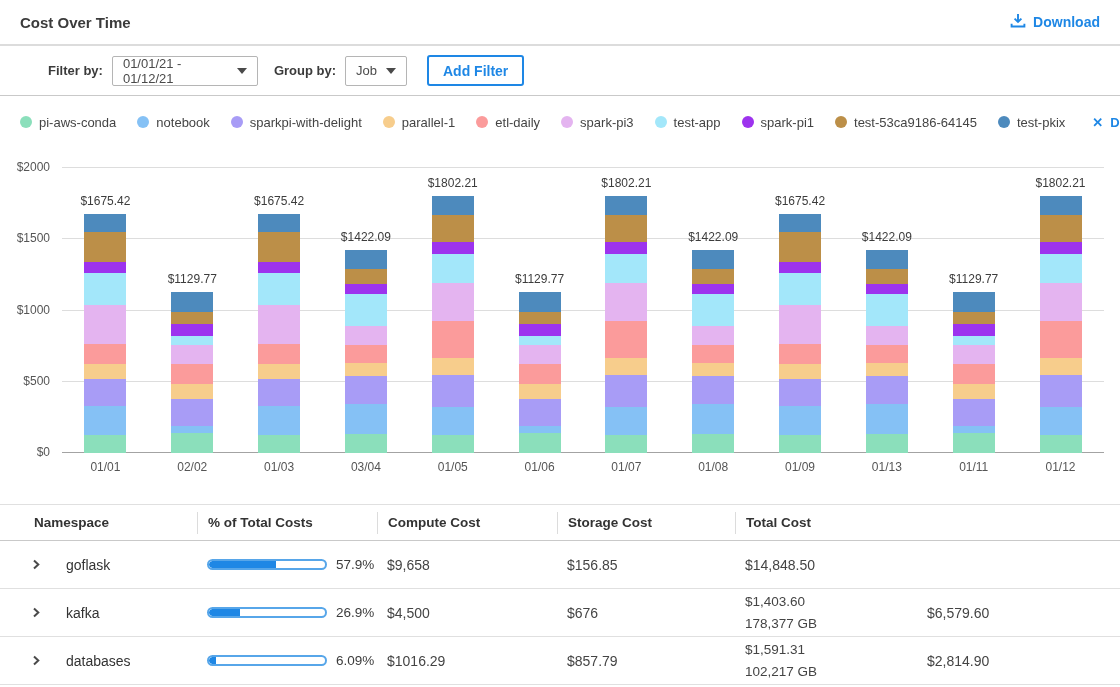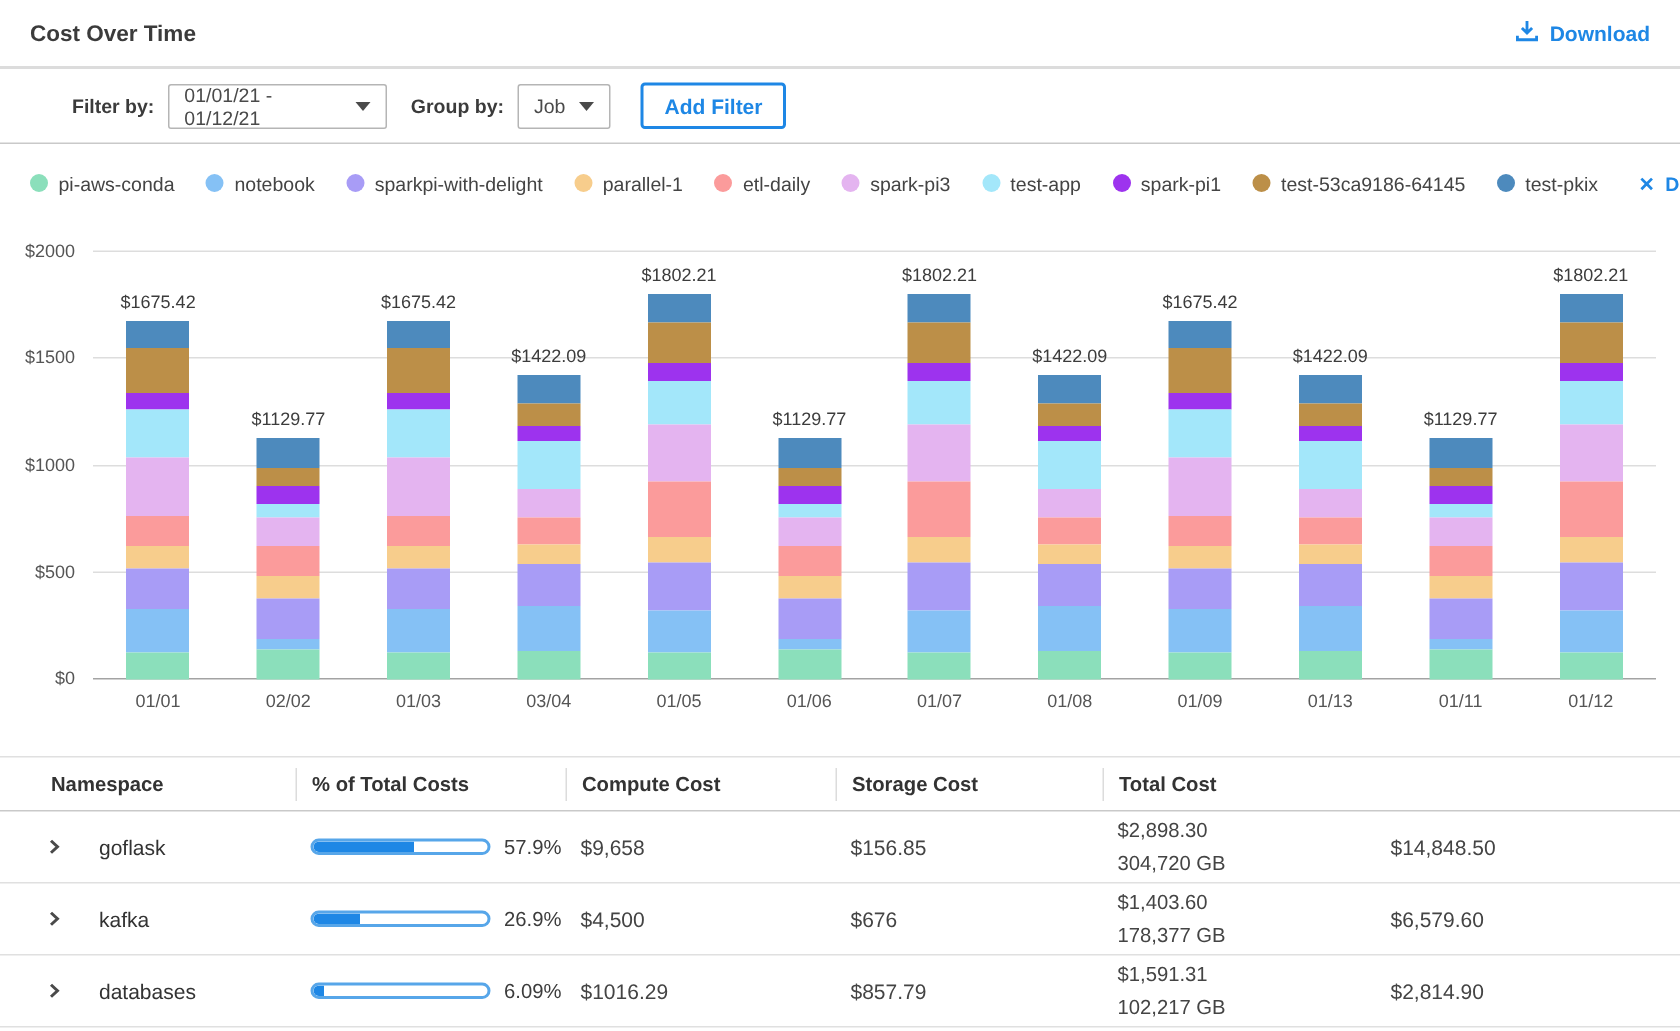--- a/index.html
+++ b/index.html
@@ -382,24 +382,20 @@
           <span>goflask</span>
         </div>
         <div class="cell pct">
           <span class="meter">
             <span class="meter-fill" style="display: block; width: 57.9%;"></span>
           </span>
           <span class="pct-label">57.9%</span>
         </div>
         <div class="cell">$9,658</div>
         <div class="cell">$156.85</div>
-        <div class="cell net">
-          <div>$2,898.30</div>
-          <div>304,720 GB</div>
-        </div>
         <div class="cell">$14,848.50</div>
       </div>
       <div class="t-grid t-row">
         <div class="cell ns">
           <span class="chev">
             <svg width="12" height="13" viewBox="0 0 12 13" fill="none">
               <path d="M4 2.5l4.3 4-4.3 4" stroke="#4a4a4a" stroke-width="2"></path>
             </svg>
           </span>
           <span>kafka</span>

